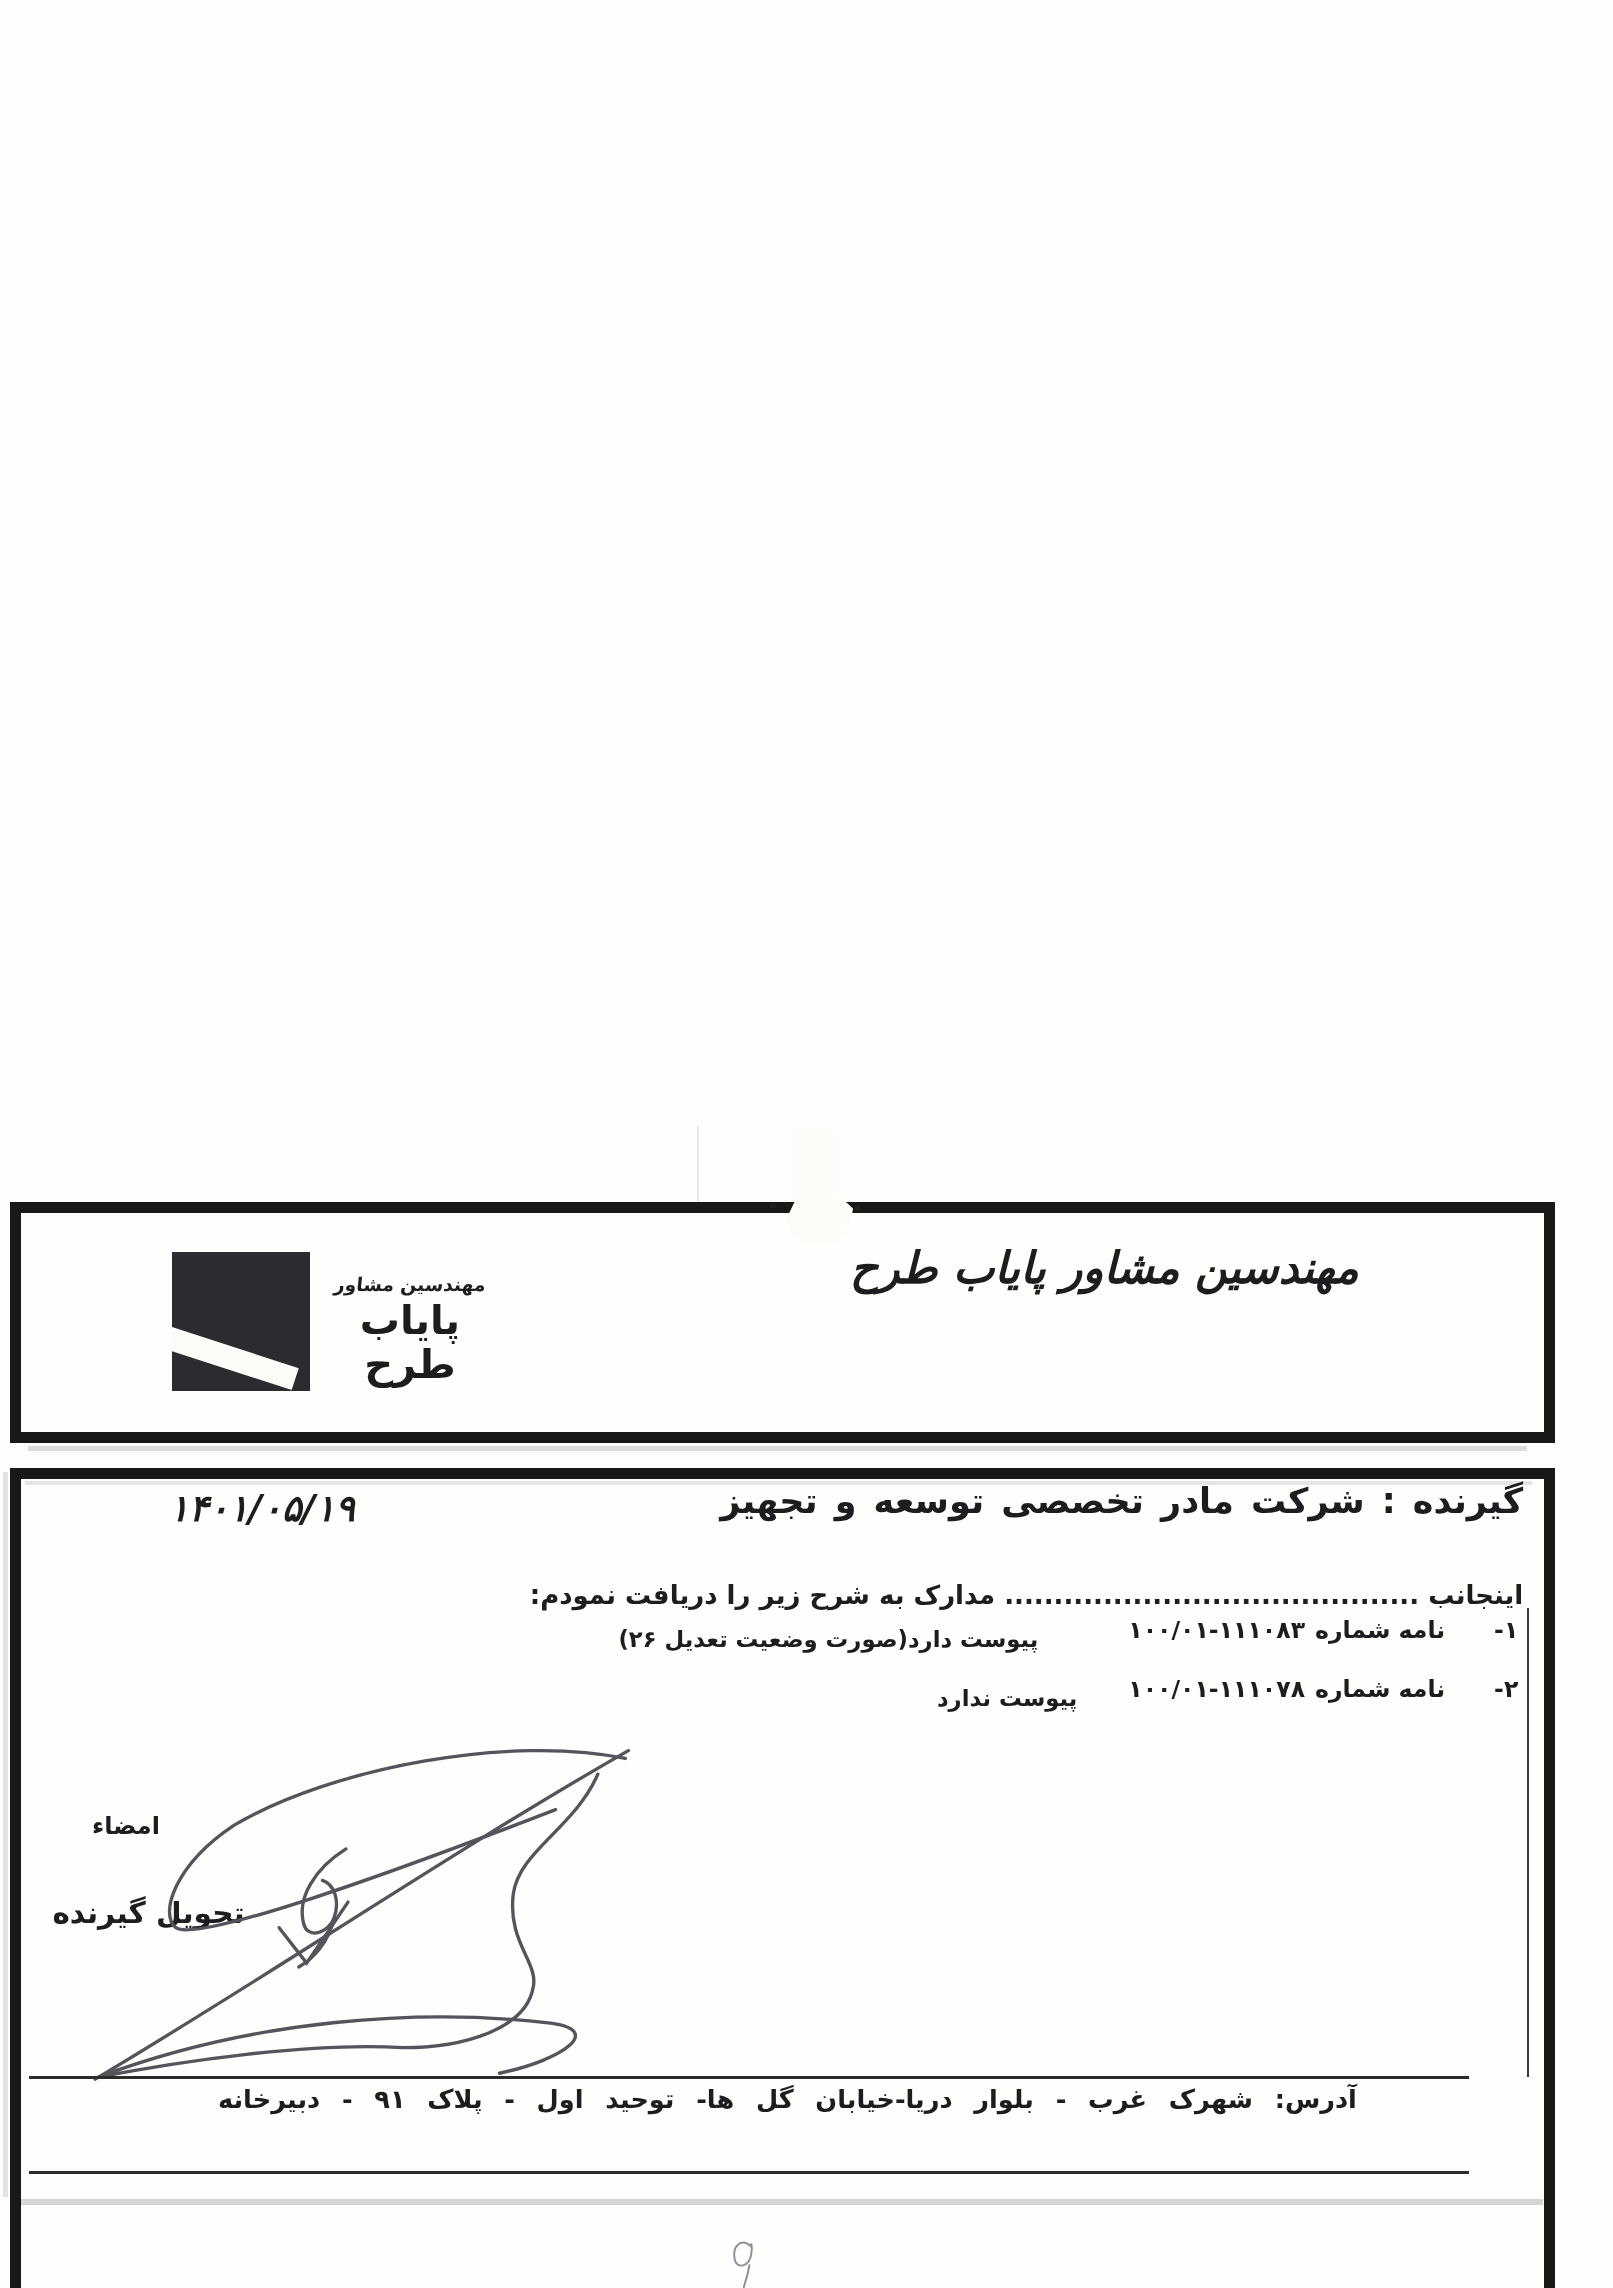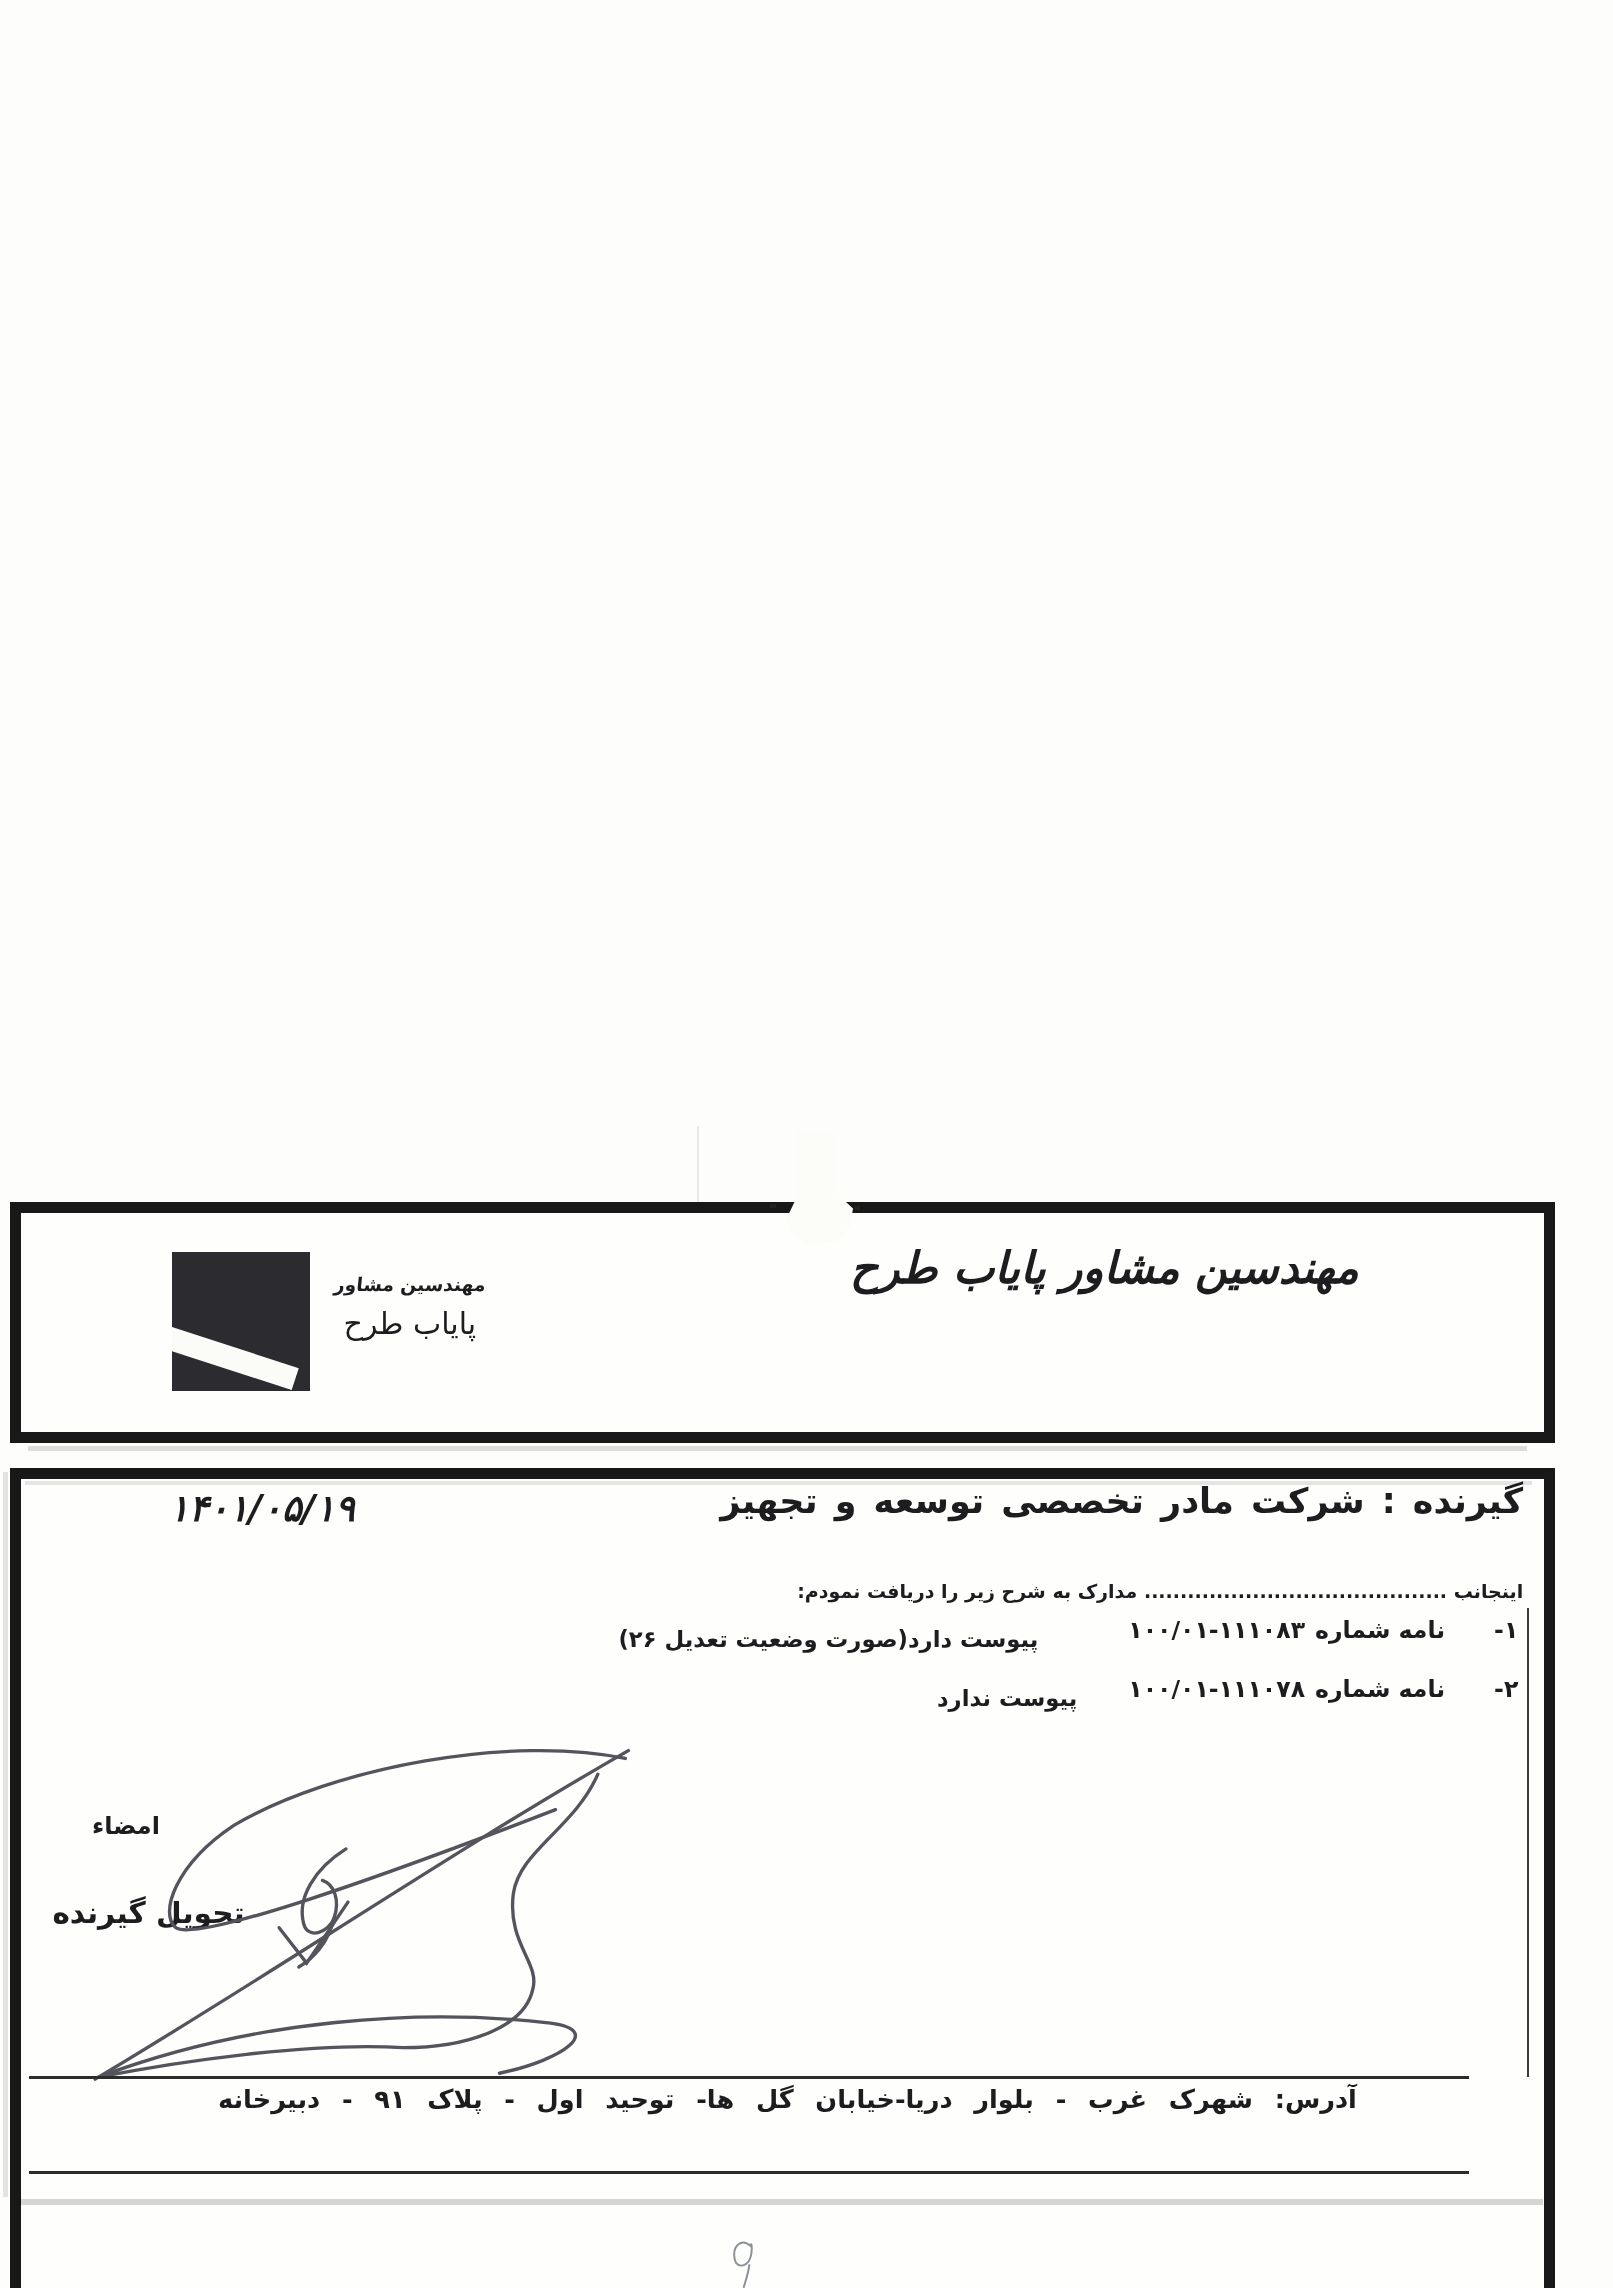--- a/index.html
+++ b/index.html
@@ -29,34 +29,34 @@
 
   
   .header-box{
     position:absolute;left:9.9px;top:1202px;width:1545px;height:241px;
     border:11.8px solid #181818;background:#fefefd;box-sizing:border-box;
   }
   .logo-square{position:absolute;left:151px;top:39px;width:138px;height:139px;background:#2b2b30;overflow:hidden;}
   .logo-stripe{position:absolute;left:-7.9px;top:73px;width:138px;height:22.7px;background:#fbfbf8;transform:rotate(18deg);transform-origin:left center;}
   .logo-wordmark{position:absolute;left:298px;top:61px;width:182px;text-align:center;direction:rtl;}
   .wordmark-top{display:block;font-size:18.7px;font-weight:bold;transform:skewX(-6deg);letter-spacing:0px;}
-  .wordmark-bottom{display:block;margin-top:12px;font-size:30px;font-weight:normal;line-height:1.1;}
+  .wordmark-bottom{display:block;margin-top:3px;font-size:40px;font-weight:bold;line-height:1.1;}
   .header-titles{position:absolute;left:591px;top:25.6px;width:985px;text-align:center;direction:rtl;font-style:italic;}
   .header-title{font-size:44px;font-weight:bold;line-height:1.3;}
   .header-subtitle{font-size:29.6px;font-weight:bold;margin-top:43px;}
 
   
   .main-box{
     position:absolute;left:9.9px;top:1468px;width:1545px;height:854px;
     border:11.8px solid #181818;background:#fefefd;box-sizing:border-box;
   }
   .form-date{position:absolute;left:148px;top:7.9px;font-size:37px;font-weight:bold;font-style:italic;direction:rtl;}
   .recipient-line{position:absolute;right:20.7px;top:2px;font-size:35px;font-weight:bold;direction:rtl;white-space:nowrap;word-spacing:4.9px;}
   .manager-line{position:absolute;right:102px;top:62px;font-size:27.6px;font-weight:bold;direction:rtl;white-space:nowrap;word-spacing:3px;}
-  .undersigned-line{position:absolute;right:20.7px;top:101px;font-size:19px;font-weight:bold;direction:rtl;white-space:nowrap;}
+  .undersigned-line{position:absolute;right:20.7px;top:101px;font-size:26px;font-weight:bold;direction:rtl;white-space:nowrap;}
   .undersigned-line .dots{letter-spacing:1px;font-weight:bold;}
   .items-vrule{position:absolute;right:14.8px;top:129px;width:2px;height:469px;background:#3a3a3a;}
   .item-row{position:absolute;right:25.6px;width:1320px;direction:rtl;display:flex;align-items:baseline;gap:9.9px;font-size:23.6px;font-weight:bold;white-space:nowrap;}
   .item-row.row-1{top:137px;}
   .item-row.row-2{top:196px;}
   .item-num{margin-left:39px;}
   .item-ref{direction:ltr;unicode-bidi:bidi-override;}
   .item-att{position:absolute;top:10px;font-size:22.7px;font-weight:bold;direction:rtl;}
   .row-1 .item-att{right:480px;}
   .row-2 .item-att{right:441px;}

